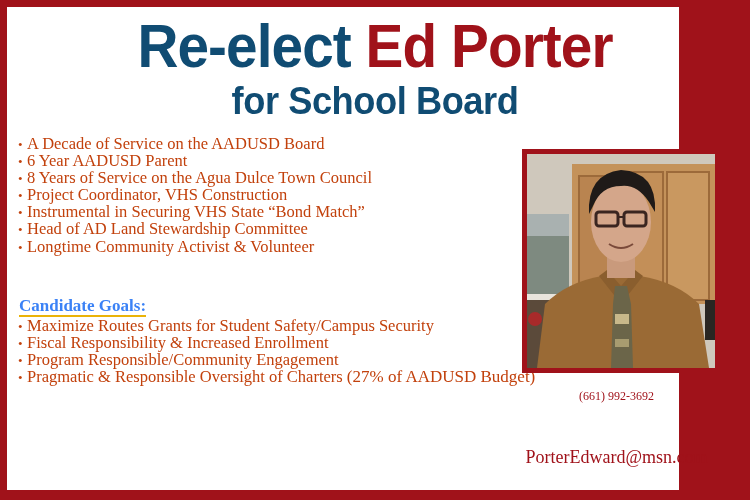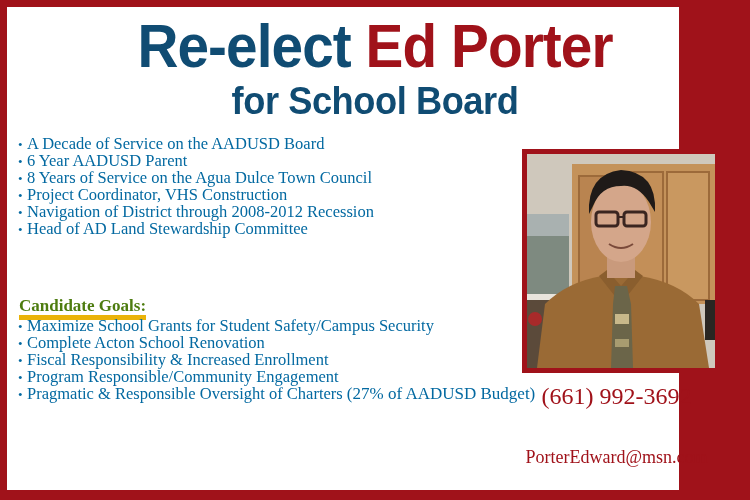--- a/index.html
+++ b/index.html
@@ -21,71 +21,71 @@
     .headline .blue { color: #104c73; }
     .headline .red { color: #a0121a; }
     .subhead {
       position: absolute; left: 0; top: 73px; width: 736px; text-align: center;
       font-family: "Liberation Sans", sans-serif; font-weight: bold;
       font-size: 39px; line-height: 42px; color: #104c73;
       transform: scaleX(0.93); transform-origin: center; letter-spacing: -0.5px;
     }
     ul.list {
       list-style: none; position: absolute; left: 11px;
-      font-family: "Liberation Serif", serif; color: #0369a1;
+      font-family: "Liberation Serif", serif; color: #c2410c;
       font-size: 16.5px; line-height: 16.1px;
     }
     ul.list li { white-space: nowrap; }
     ul.list li .bullet { display: inline-block; width: 9px; font-size: 13px; }
     .bio { top: 129px; }
     .goals-heading {
       position: absolute; left: 12px; top: 290px;
       font-family: "Liberation Serif", serif; font-weight: bold;
-      color: #4d7c0f; font-size: 17px; line-height: 18px;
-      border-bottom: 5px solid #eab308; padding-bottom: 0;
+      color: #3b82f6; font-size: 17px; line-height: 18px;
+      border-bottom: 2px solid #eab308; padding-bottom: 0;
     }
     .goals { top: 311px; line-height: 18.6px; }
     .goals .small { font-size: 17px; margin-top: 7px; }
     .photo-frame {
       position: absolute; left: 515px; top: 142px; width: 198px; height: 224px;
       border: 5px solid #a0121a; background: #c9c3b8; overflow: hidden;
     }
     .photo-frame svg { display: block; }
     .contact {
       position: absolute; left: 483px; width: 253px; text-align: center;
       font-family: "Liberation Serif", serif; color: #a0121a;
     }
-    .phone { top: 378px; font-size: 24px; line-height: 22px; }
+    .phone { top: 378px; font-size: 12px; line-height: 22px; }
     .email { top: 400px; font-size: 18px; line-height: 20px; margin-top: 40px; }
   </style>
 </head>
 <body>
 
 <div class="poster">
   <div class="inner">
 
     <h1 class="headline">
       <span class="blue">Re-elect </span><span class="red">Ed Porter</span>
     </h1>
     <h2 class="subhead">for School Board</h2>
 
     <ul class="list bio">
       <li><span class="bullet">•</span><span>A Decade of Service on the AADUSD Board</span></li>
       <li><span class="bullet">•</span><span>6 Year AADUSD Parent</span></li>
       <li><span class="bullet">•</span><span>8 Years of Service on the Agua Dulce Town Council</span></li>
       <li><span class="bullet">•</span><span>Project Coordinator, VHS Construction</span></li>
-      <li><span class="bullet">•</span><span>Navigation of District through 2008-2012 Recession</span></li>
+      <li><span class="bullet">•</span><span>Instrumental in Securing VHS State “Bond Match”</span></li>
       <li><span class="bullet">•</span><span>Head of AD Land Stewardship Committee</span></li>
+      <li><span class="bullet">•</span><span>Longtime Community Activist &amp; Volunteer</span></li>
     </ul>
 
     <div class="goals-heading">Candidate Goals:</div>
 
     <ul class="list goals">
-      <li><span class="bullet">•</span><span>Maximize School Grants for Student Safety/Campus Security</span></li>
-      <li><span class="bullet">•</span><span>Complete Acton School Renovation</span></li>
+      <li><span class="bullet">•</span><span>Maximize Routes Grants for Student Safety/Campus Security</span></li>
       <li><span class="bullet">•</span><span>Fiscal Responsibility &amp; Increased Enrollment</span></li>
       <li><span class="bullet">•</span><span>Program Responsible/Community Engagement</span></li>
       <li><span class="bullet">•</span><span>Pragmatic &amp; Responsible Oversight of Charters</span> <span class="small">(27% of AADUSD Budget)</span></li>
     </ul>
 
     <div class="photo-frame">
       <svg width="188" height="214" viewBox="0 0 188 214">
         <title>Portrait of Ed Porter in brown shirt and tie, kitchen background</title>
 
         <rect x="0" y="0" width="188" height="214" fill="#cfc8bc"></rect>

